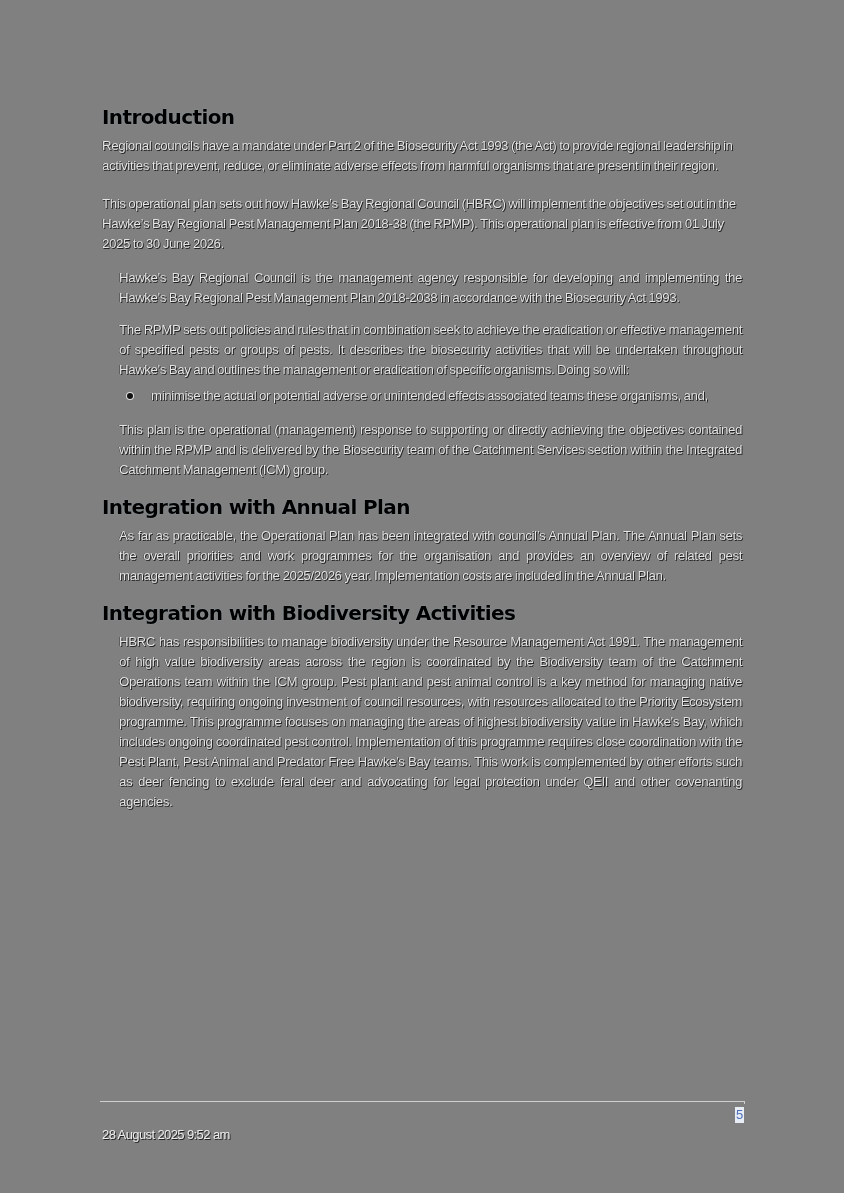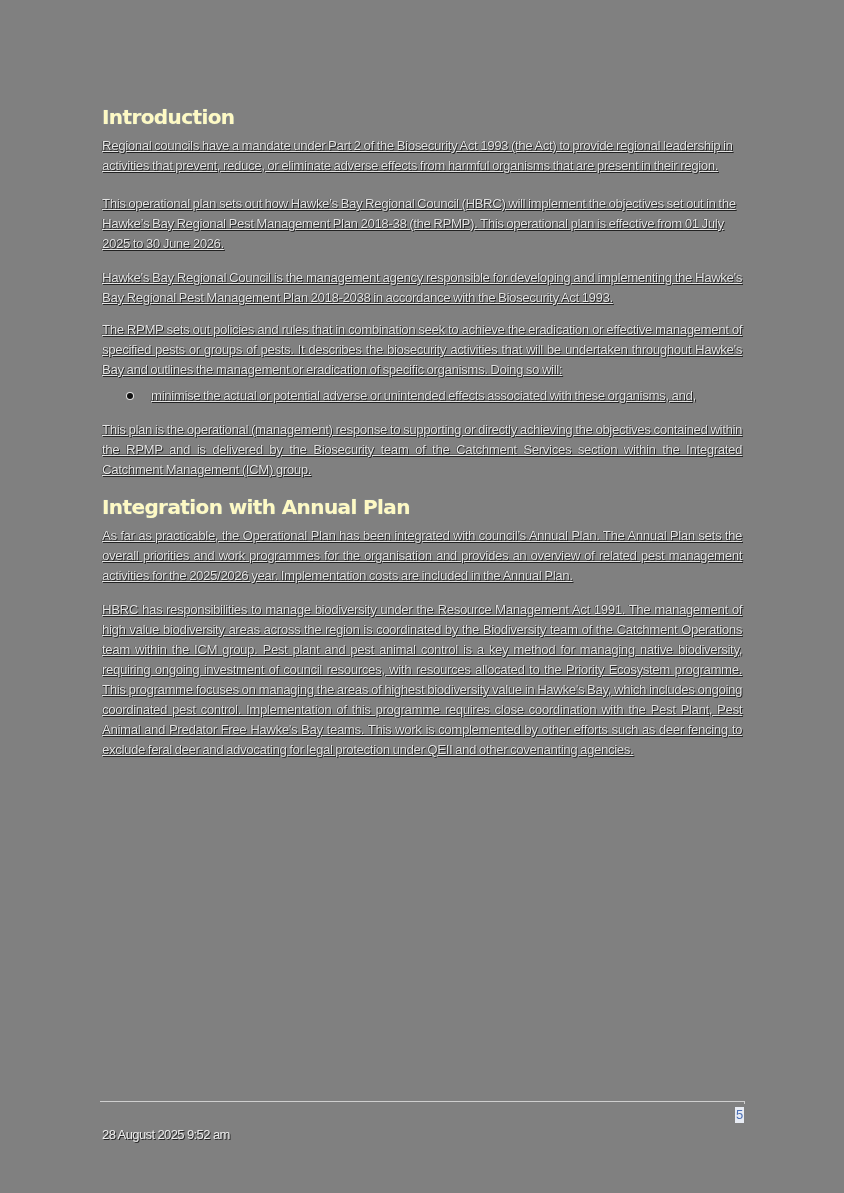--- a/index.html
+++ b/index.html
@@ -17,38 +17,37 @@
     .page {
       position: absolute;
       left: 102px;
       top: 104px;
       width: 640px;
     }
     h2 {
       font-family: "DejaVu Sans", "Liberation Sans", sans-serif;
       font-size: 20px;
       font-weight: bold;
-      color: #fef9c3;
+      color: #000000;
       margin: 0 0 6px 0;
       letter-spacing: -0.6px;
       text-shadow: 0 0 1px #9fb6c0;
       line-height: 26px;
     }
     p {
       margin: 0;
       font-size: 13.2px;
       line-height: 20px;
       color: #e6e6e6;
       text-shadow: 1px 1px 0 #222, -0.5px -0.5px 0 #333;
       letter-spacing: -0.35px;
       word-spacing: -0.5px;
-      text-decoration: underline;
     }
     p.left { text-align: left; }
-    p.justify { text-align: justify; }
+    p.justify { text-align: justify; margin-left: 17px; }
     .gap-big { height: 18px; }
     .gap-sm { height: 12px; }
     .gap-h { height: 14px; }
     ul.bullets {
       list-style: none;
       margin: 6px 0 2px 0;
       padding: 0;
     }
     ul.bullets li {
       position: relative;
@@ -121,37 +120,38 @@
 
   <div class="gap-h"></div>
 
   <section>
     <p class="justify">Hawke's Bay Regional Council is the management agency responsible for developing and implementing the Hawke's Bay Regional Pest Management Plan 2018-2038 in accordance with the Biosecurity Act 1993.</p>
     <div class="gap-sm"></div>
     <p class="justify">The RPMP sets out policies and rules that in combination seek to achieve the eradication or effective management of specified pests or groups of pests. It describes the biosecurity activities that will be undertaken throughout Hawke's Bay and outlines the management or eradication of specific organisms. Doing so will:</p>
     <ul class="bullets">
       <li>
         <span class="dot"></span>
-        <p>minimise the actual or potential adverse or unintended effects associated with these organisms, and,</p>
+        <p>minimise the actual or potential adverse or unintended effects associated teams these organisms, and,</p>
       </li>
     </ul>
     <div class="gap-sm"></div>
     <p class="justify">This plan is the operational (management) response to supporting or directly achieving the objectives contained within the RPMP and is delivered by the Biosecurity team of the Catchment Services section within the Integrated Catchment Management (ICM) group.</p>
   </section>
 
   <div class="gap-h"></div>
 
   <section>
     <h2>Integration with Annual Plan</h2>
     <p class="justify">As far as practicable, the Operational Plan has been integrated with council’s Annual Plan. The Annual Plan sets the overall priorities and work programmes for the organisation and provides an overview of related pest management activities for the 2025/2026 year. Implementation costs are included in the Annual Plan.</p>
   </section>
 
   <div class="gap-h"></div>
 
   <section>
+    <h2>Integration with Biodiversity Activities</h2>
     <p class="justify">HBRC has responsibilities to manage biodiversity under the Resource Management Act 1991. The management of high value biodiversity areas across the region is coordinated by the Biodiversity team of the Catchment Operations team within the ICM group. Pest plant and pest animal control is a key method for managing native biodiversity, requiring ongoing investment of council resources, with resources allocated to the Priority Ecosystem programme. This programme focuses on managing the areas of highest biodiversity value in Hawke's Bay, which includes ongoing coordinated pest control. Implementation of this programme requires close coordination with the Pest Plant, Pest Animal and Predator Free Hawke's Bay teams. This work is complemented by other efforts such as deer fencing to exclude feral deer and advocating for legal protection under QEII and other covenanting agencies.</p>
   </section>
 
 </div>
 
 <div class="footer-rule"></div>
 <div class="page-number">5</div>
 <div class="footer-date">28 August 2025 9:52 am</div>
 
 </body></html>

